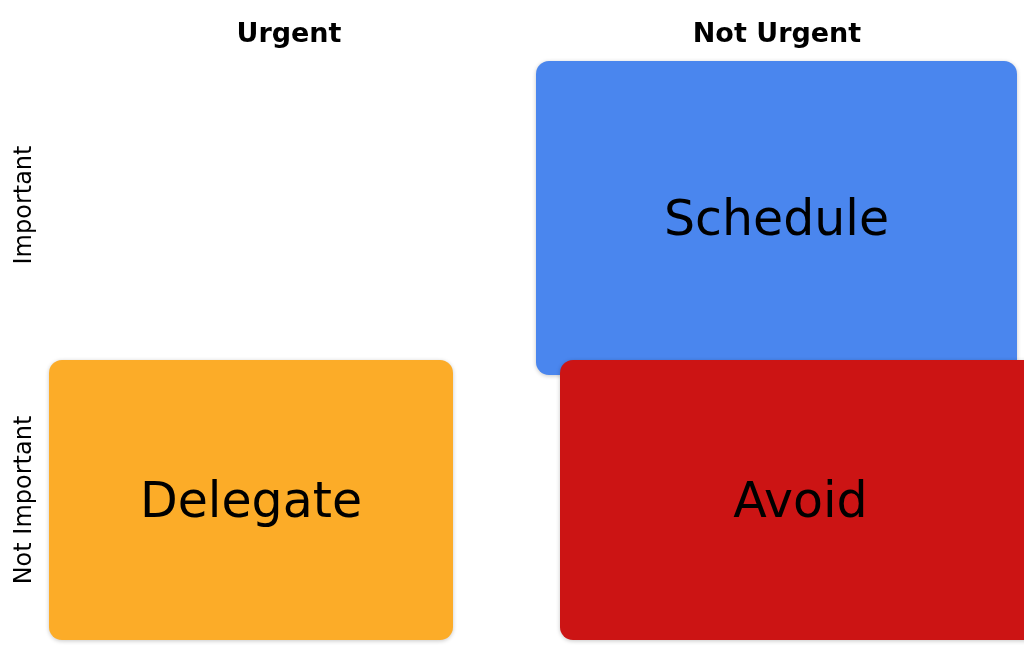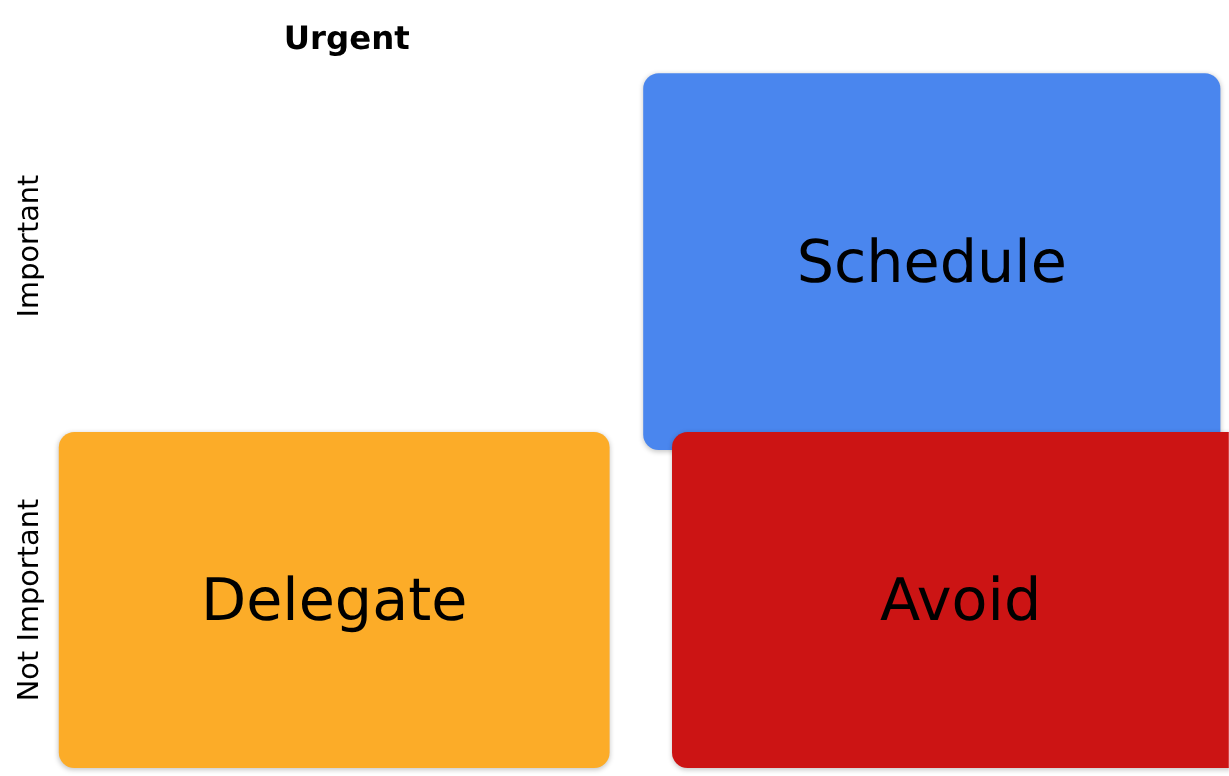--- a/index.html
+++ b/index.html
@@ -97,37 +97,38 @@
   }
   #quadrant-schedule {
     left: 536px;
     top: 61px;
     width: 481px;
     height: 314px;
   }
   #quadrant-delegate {
     left: 49px;
     top: 360px;
-    width: 459px;
+    width: 404px;
     height: 280px;
   }
   #quadrant-avoid {
     left: 536px;
     top: 360px;
     width: 481px;
     height: 280px;
   }
 </style>
 </head>
 <body>
 
 <div id="matrix" style="background-color: rgb(255, 255, 255);">
 
   <div class="col-header" id="col-header-urgent">Urgent</div>
 
+  <div class="col-header" id="col-header-not-urgent">Not Urgent</div>
 
   <div class="row-header" id="row-header-important">
     <span>Important</span>
   </div>
 
   <div class="row-header" id="row-header-not-important">
     <span>Not Important</span>
   </div>
 
 

